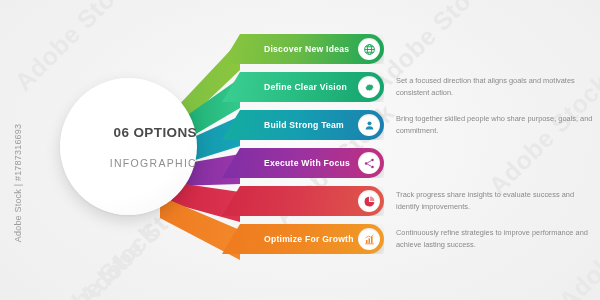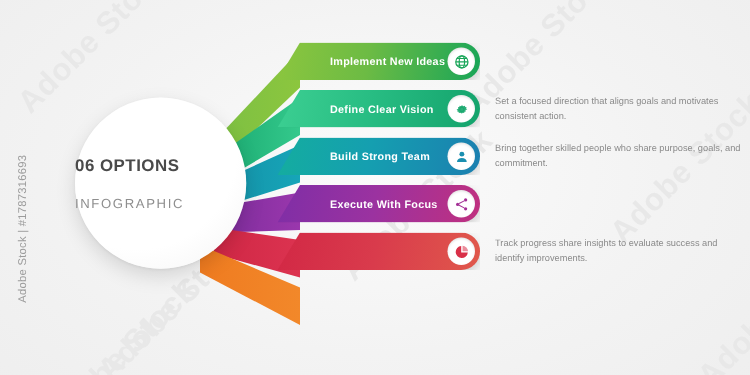--- a/index.html
+++ b/index.html
@@ -54,21 +54,21 @@
   
   #circle {
     position: absolute;
     left: 60px; top: 78px;
     width: 137px; height: 137px;
     border-radius: 50%;
     background: radial-gradient(circle at 36% 30%, #ffffff 0%, #ffffff 62%, #f7f7f7 88%, #f0f0f0 100%);
     box-shadow: 0 6px 16px rgba(0,0,0,.13), 0 1px 3px rgba(0,0,0,.06);
     display: flex;
     flex-direction: column;
-    align-items: flex-start;
+    align-items: flex-end;
     justify-content: center;
     z-index: 30;
   }
   #circle .t1 {
     font-size: 13.5px;
     font-weight: bold;
     color: #4a4a4a;
     letter-spacing: .4px;
     white-space: nowrap;
   }
@@ -189,21 +189,21 @@
     <path d="M 160,196 L 240,230 L 240,260 L 160,218 Z" fill="url(#cg5)"></path>
   </svg>
 
   <div id="circle">
     <div class="t1">06 OPTIONS</div>
     <div class="t2">INFOGRAPHIC</div>
   </div>
 
   <div class="row" style="top:34px">
     <div class="bar" style="background:linear-gradient(100deg,#8cc63e 0%,#6cbb44 45%,#18a558 100%)">
-      <span class="bar-label">Implement New Ideas</span>
+      <span class="bar-label">Discover New Ideas</span>
       <span class="icon-badge">
         <svg width="13" height="13" viewBox="0 0 24 24" fill="none" stroke="#18a558" stroke-width="1.8">
           <circle cx="12" cy="12" r="9"></circle>
           <ellipse cx="12" cy="12" rx="4" ry="9"></ellipse>
           <path d="M3 12h18M4.5 7h15M4.5 17h15"></path>
         </svg>
       </span>
     </div>
   </div>
 
@@ -252,14 +252,29 @@
       <span class="icon-badge">
         <svg width="13" height="13" viewBox="0 0 24 24" fill="#d93048">
           <path d="M11 3.2A9 9 0 1020.8 13H11z"></path>
           <path d="M13 2.9V11h8.1A8.6 8.6 0 0013 2.9z" opacity=".55"></path>
         </svg>
       </span>
     </div>
     <div class="desc">Track progress share insights to evaluate success and identify improvements.</div>
   </div>
 
+  <div class="row" style="top:224px">
+    <div class="bar" style="background:linear-gradient(100deg,#ef7a1f 0%,#f08722 48%,#f09c27 100%)">
+      <span class="bar-label">Optimize For Growth</span>
+      <span class="icon-badge">
+        <svg width="13" height="13" viewBox="0 0 24 24" fill="#f08722" stroke="#f08722" stroke-width="1.6">
+          <path d="M4 20h16" fill="none"></path>
+          <rect x="5.5" y="13" width="2.8" height="6" stroke="none"></rect>
+          <rect x="10.2" y="10" width="2.8" height="9" stroke="none"></rect>
+          <rect x="14.9" y="6.5" width="2.8" height="12.5" stroke="none"></rect>
+          <path d="M5 9l5-3.5 4 2 5.5-4" fill="none" stroke-width="1.4"></path>
+        </svg>
+      </span>
+    </div>
+    <div class="desc">Continuously refine strategies to improve performance and achieve lasting success.</div>
+  </div>
 
 </div>
 
 </body></html>

